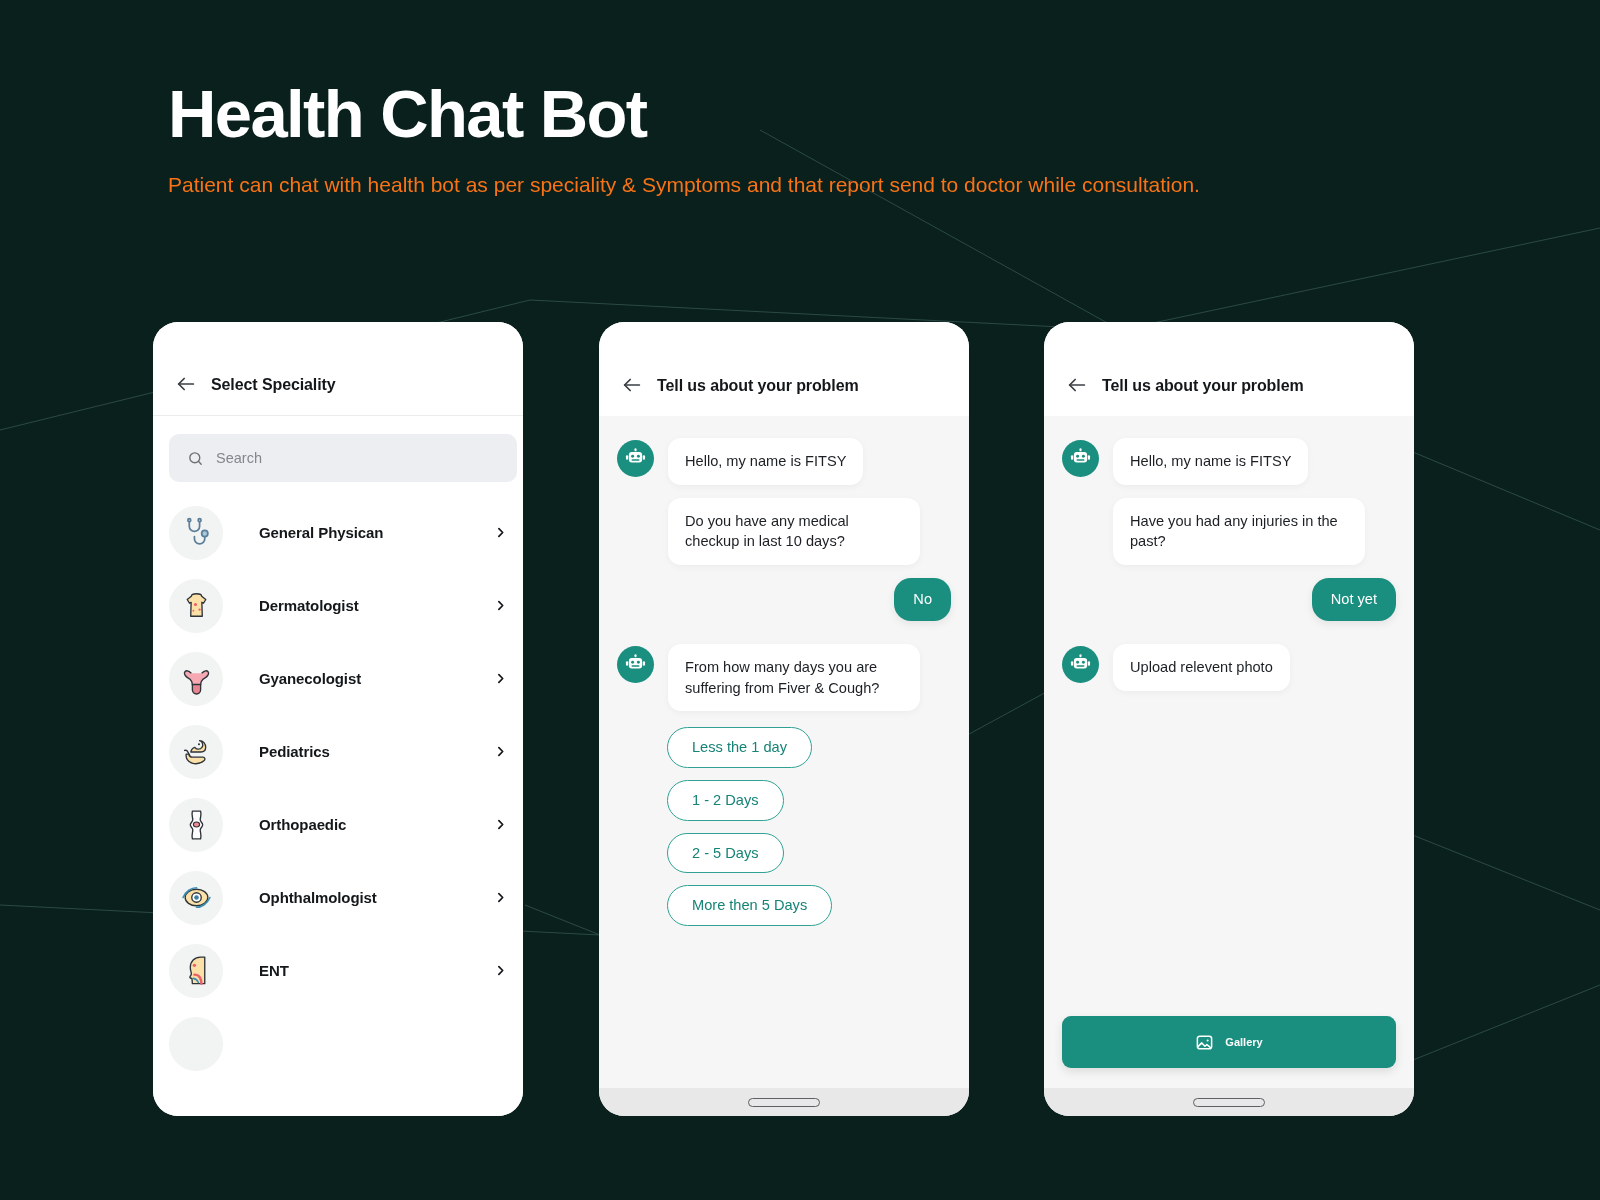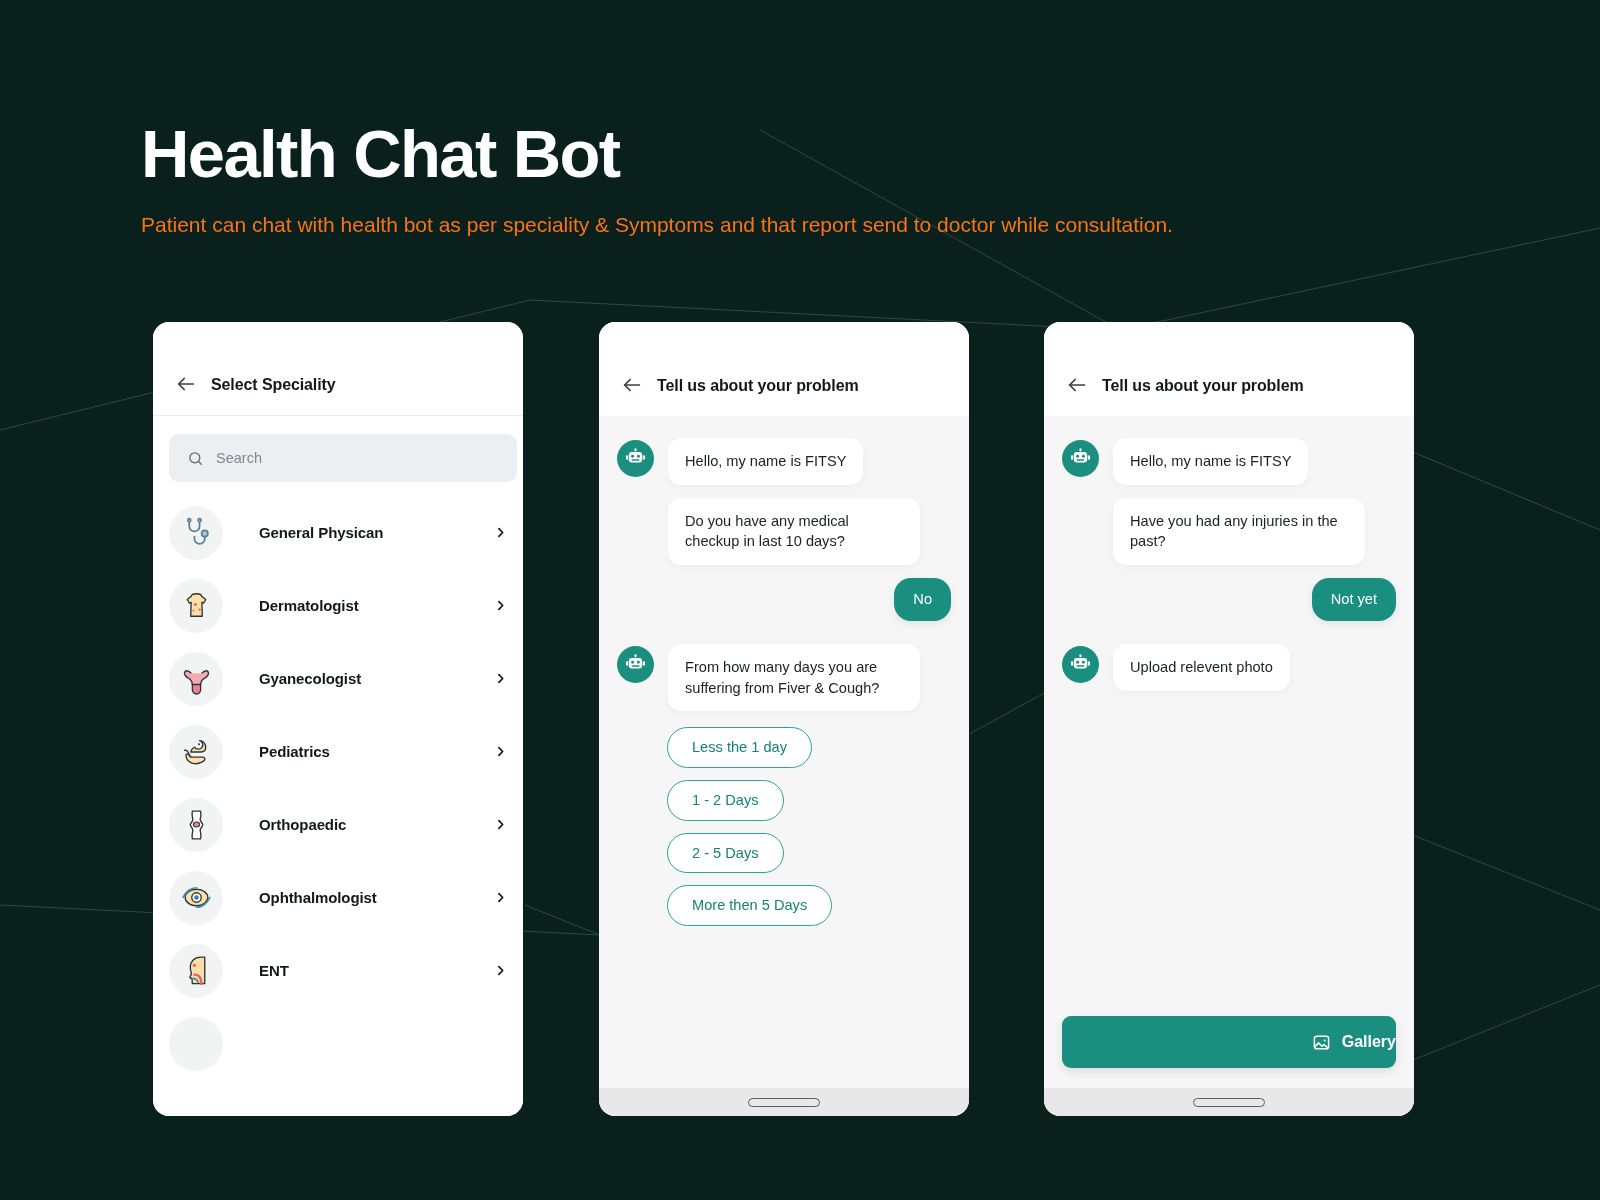--- a/index.html
+++ b/index.html
@@ -21,24 +21,23 @@
     position: absolute;
     inset: 0;
     width: 1600px;
     height: 1200px;
     pointer-events: none;
   }
 
   
   #hero {
     position: absolute;
-    left: 141px;
+    left: 168px;
     top: 78px;
     width: 1300px;
-    margin-top: 40px;
   }
   #hero-title {
     font-size: 67px;
     font-weight: bold;
     color: #ffffff;
     letter-spacing: -1.6px;
     line-height: 1.06;
   }
   #hero-sub {
     margin-top: 20px;
@@ -49,21 +48,21 @@
     max-width: 1270px;
   }
 
   
   .phone {
     position: absolute;
     top: 322px;
     width: 370px;
     height: 794px;
     background: #ffffff;
-    border-radius: 16px;
+    border-radius: 25px;
     overflow: hidden;
     display: flex;
     flex-direction: column;
   }
   #phone-1 { left: 153px; }
   #phone-2 { left: 599px; }
   #phone-3 { left: 1044px; }
 
   .phone-header {
     height: 94px;
@@ -199,23 +198,23 @@
     padding-bottom: 20px;
   }
   .action-btn {
     flex: 1 1 0;
     height: 52px;
     background: #1a8f7f;
     border-radius: 9px;
     color: #ffffff;
     display: flex;
     align-items: center;
-    justify-content: flex-end;
+    justify-content: center;
     gap: 11px;
-    font-size: 16px;
+    font-size: 11px;
     font-weight: bold;
     box-shadow: 0 4px 10px rgba(0,0,0,0.10);
   }
   .action-btn svg { width: 19px; height: 19px; display: block; }
 
   
   .home-bar {
     height: 28px;
     background: #e8e8e8;
     display: flex;

